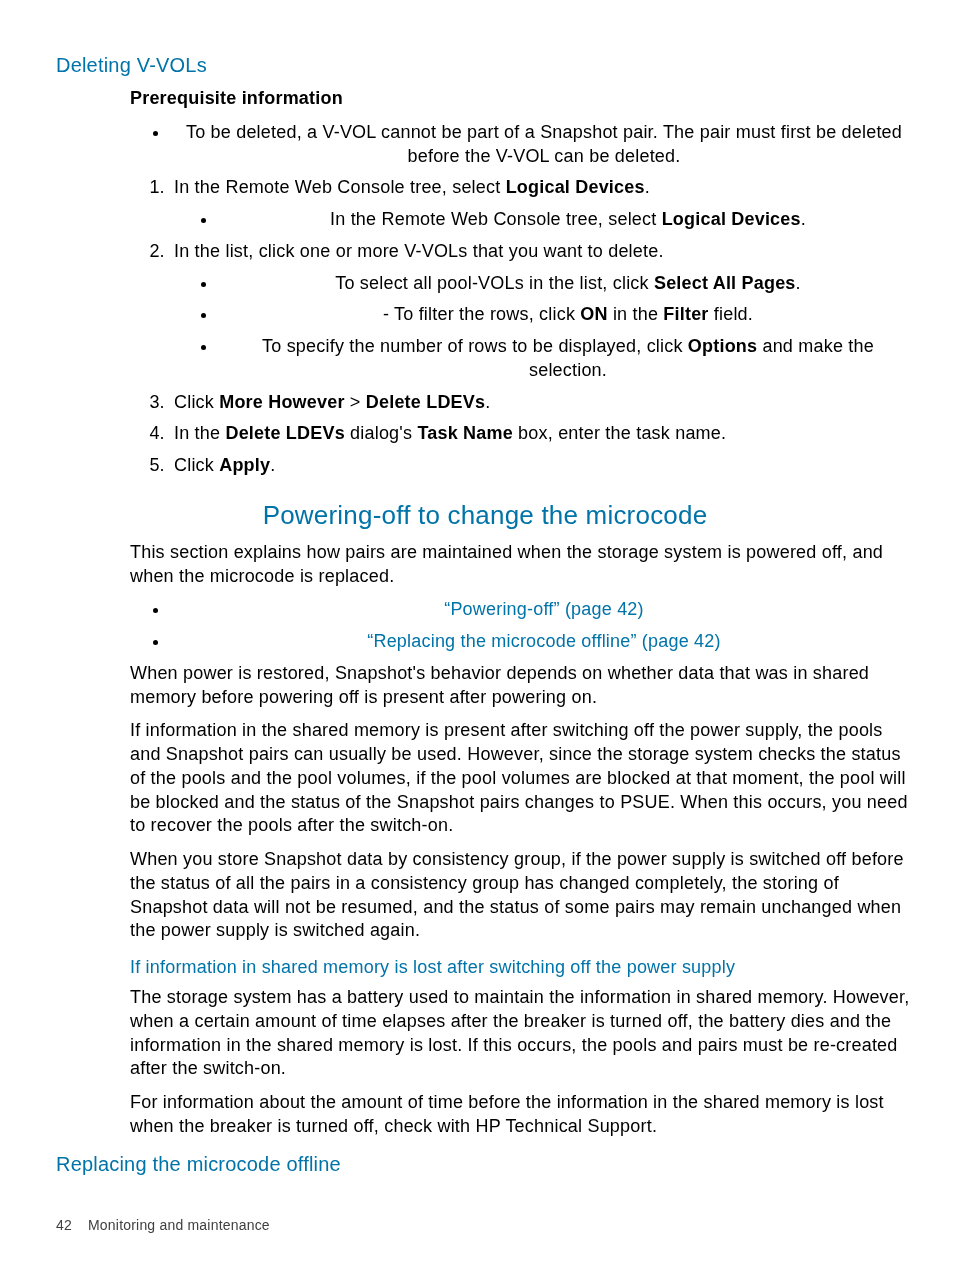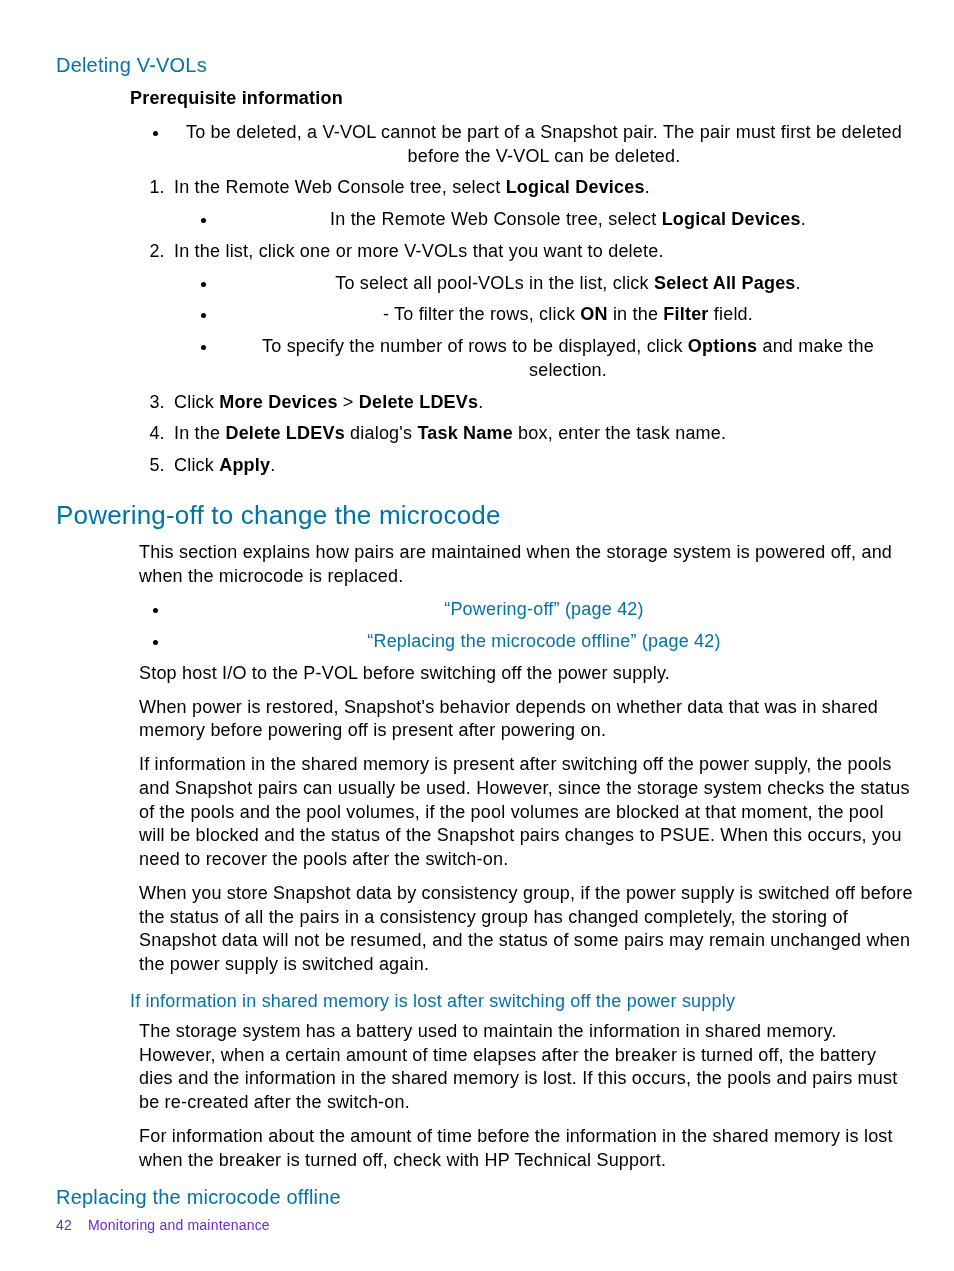--- a/index.html
+++ b/index.html
@@ -29,37 +29,38 @@
     font-weight: 400;
     margin: 0 0 10px 0;
     letter-spacing: 0.2px;
   }
   .h2 {
     color: #0073a8;
     font-size: 26px;
     font-weight: 400;
     margin: 22px 0 10px 0;
     letter-spacing: 0.2px;
+    text-align: center;
   }
   .h4 {
     color: #0073a8;
     font-size: 18px;
     font-weight: 400;
     margin: 14px 0 8px 0;
     letter-spacing: 0.2px;
   }
   .prereq {
     font-weight: bold;
     font-size: 18px;
     margin: 4px 0 10px 0;
     letter-spacing: 0.2px;
   }
   p {
     font-size: 18px;
-    margin: 0 0 10px 9px;
+    margin: 0 0 10px 0;
     line-height: 1.32;
     letter-spacing: 0.2px;
   }
   ul, ol {
     margin: 0 0 0 0;
     padding: 0 0 0 40px;
     font-size: 18px;
     line-height: 1.32;
     letter-spacing: 0.2px;
   }
@@ -68,21 +69,21 @@
   ul.link-list li::marker { color: #000; }
   li { margin: 0 0 8px 0; padding-left: 4px; }
   ol ul { padding-left: 44px; margin-top: 8px; }
   .link { color: #0073a8; }
   .bold { font-weight: bold; }
   .footer {
     position: absolute;
     left: 56px;
     bottom: 38px;
     font-size: 14px;
-    color: #6d28d9;
+    color: #404040;
     letter-spacing: 0.2px;
   }
   .footer .pgnum { margin-right: 16px; }
 </style>
 </head>
 <body>
 
 <div class="page">
 
   <div class="h3">Deleting V-VOLs</div>
@@ -111,42 +112,41 @@
           </li>
           <li>
             <span>- To filter the rows, click </span><span class="bold">ON</span><span> in the </span><span class="bold">Filter</span><span> field.</span>
           </li>
           <li>
             <span>To specify the number of rows to be displayed, click </span><span class="bold">Options</span><span> and make the selection.</span>
           </li>
         </ul>
       </li>
       <li>
-        <span>Click </span><span class="bold">More Devices</span><span> &gt; </span><span class="bold">Delete LDEVs</span><span>.</span>
+        <span>Click </span><span class="bold">More However</span><span> &gt; </span><span class="bold">Delete LDEVs</span><span>.</span>
       </li>
       <li>
         <span>In the </span><span class="bold">Delete LDEVs</span><span> dialog's </span><span class="bold">Task Name</span><span> box, enter the task name.</span>
       </li>
       <li>
         <span>Click </span><span class="bold">Apply</span><span>.</span>
       </li>
     </ol>
   </div>
 
   <div class="h2">Powering-off to change the microcode</div>
   <div class="body-indent">
     <p>This section explains how pairs are maintained when the storage system is powered off, and when the microcode is replaced.</p>
     <ul class="link-list">
       <li><span class="link">“Powering-off” (page 42)</span></li>
       <li><span class="link">“Replacing the microcode offline” (page 42)</span></li>
     </ul>
   </div>
 
   <div class="body-indent">
-    <p>Stop host I/O to the P-VOL before switching off the power supply.</p>
     <p>When power is restored, Snapshot's behavior depends on whether data that was in shared memory before powering off is present after powering on.</p>
 
     <p>If information in the shared memory is present after switching off the power supply, the pools and Snapshot pairs can usually be used. However, since the storage system checks the status of the pools and the pool volumes, if the pool volumes are blocked at that moment, the pool will be blocked and the status of the Snapshot pairs changes to PSUE. When this occurs, you need to recover the pools after the switch-on.</p>
     <p>When you store Snapshot data by consistency group, if the power supply is switched off before the status of all the pairs in a consistency group has changed completely, the storing of Snapshot data will not be resumed, and the status of some pairs may remain unchanged when the power supply is switched again.</p>
 
     <div class="h4">If information in shared memory is lost after switching off the power supply</div>
     <p>The storage system has a battery used to maintain the information in shared memory. However, when a certain amount of time elapses after the breaker is turned off, the battery dies and the information in the shared memory is lost. If this occurs, the pools and pairs must be re-created after the switch-on.</p>
     <p>For information about the amount of time before the information in the shared memory is lost when the breaker is turned off, check with HP Technical Support.</p>
   </div>
 

